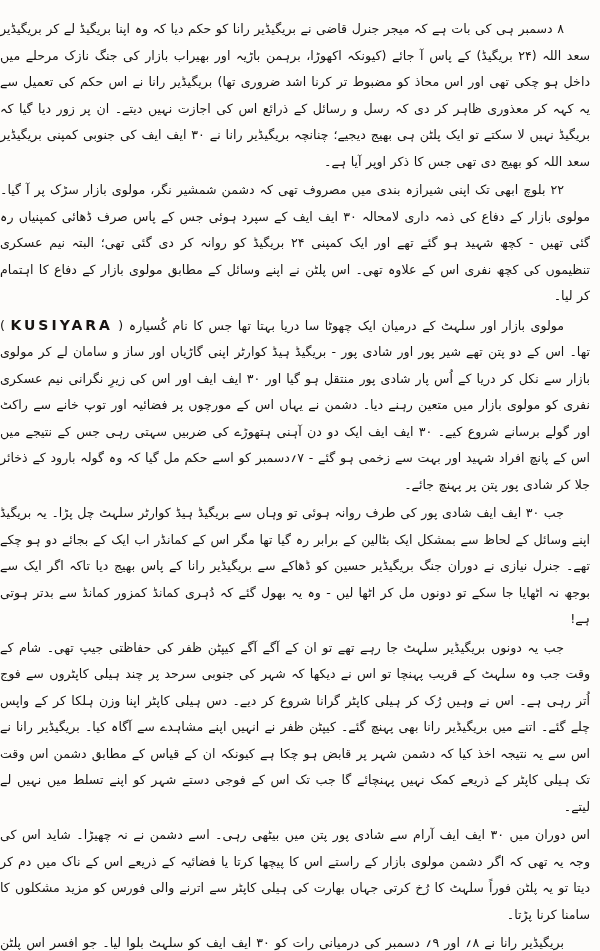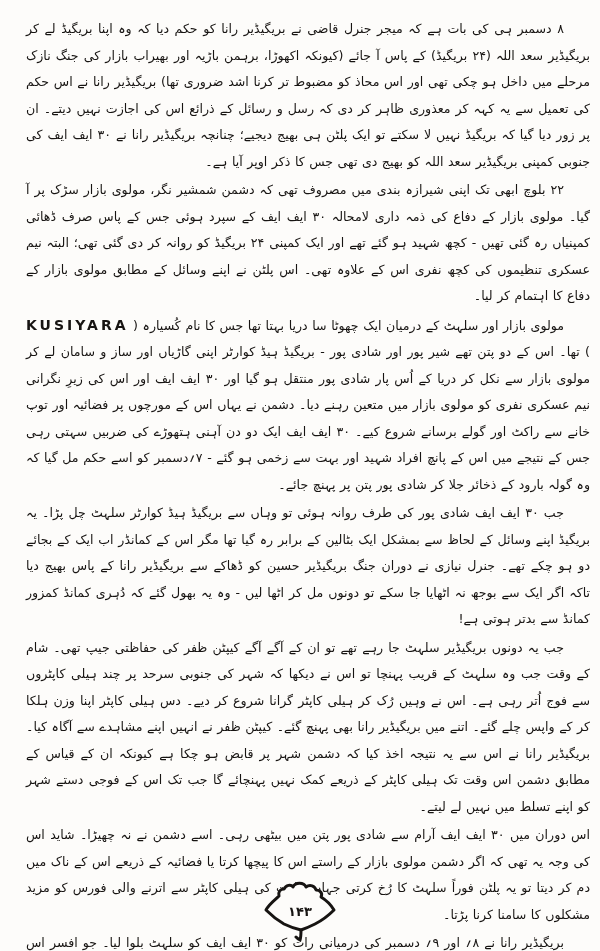--- a/index.html
+++ b/index.html
@@ -8,21 +8,21 @@
     width: 600px;
     height: 951px;
     background: #fdfcfa;
     overflow: hidden;
   }
   .page {
     position: relative;
     width: 600px;
     height: 951px;
     box-sizing: border-box;
-    padding: 16px 10px 0 26px;
+    padding: 16px 10px 0 0;
     direction: rtl;
     font-family: "DejaVu Sans", sans-serif;
     color: #171412;
     background: #fdfcfa;
   }
   .text-block p {
     margin: 0 0 2px 0;
     font-size: 12.6px;
     line-height: 26.5px;
     text-align: justify;
@@ -69,32 +69,14 @@
     <p class="indent">جب ۳۰ ایف ایف شادی پور کی طرف روانہ ہوئی تو وہاں سے بریگیڈ ہیڈ کوارٹر سلہٹ چل پڑا۔ یہ بریگیڈ اپنے وسائل کے لحاظ سے بمشکل ایک بٹالین کے برابر رہ گیا تھا مگر اس کے کمانڈر اب ایک کے بجائے دو ہو چکے تھے۔ جنرل نیازی نے دوران جنگ بریگیڈیر حسین کو ڈھاکے سے بریگیڈیر رانا کے پاس بھیج دیا تاکہ اگر ایک سے بوجھ نہ اٹھایا جا سکے تو دونوں مل کر اٹھا لیں - وہ یہ بھول گئے کہ دُہری کمانڈ کمزور کمانڈ سے بدتر ہوتی ہے!</p>
 
     <p class="indent">جب یہ دونوں بریگیڈیر سلہٹ جا رہے تھے تو ان کے آگے آگے کیپٹن ظفر کی حفاظتی جیپ تھی۔ شام کے وقت جب وہ سلہٹ کے قریب پہنچا تو اس نے دیکھا کہ شہر کی جنوبی سرحد پر چند ہیلی کاپٹروں سے فوج اُتر رہی ہے۔ اس نے وہیں رُک کر ہیلی کاپٹر گرانا شروع کر دیے۔ دس ہیلی کاپٹر اپنا وزن ہلکا کر کے واپس چلے گئے۔ اتنے میں بریگیڈیر رانا بھی پہنچ گئے۔ کیپٹن ظفر نے انہیں اپنے مشاہدے سے آگاہ کیا۔ بریگیڈیر رانا نے اس سے یہ نتیجہ اخذ کیا کہ دشمن شہر پر قابض ہو چکا ہے کیونکہ ان کے قیاس کے مطابق دشمن اس وقت تک ہیلی کاپٹر کے ذریعے کمک نہیں پہنچائے گا جب تک اس کے فوجی دستے شہر کو اپنے تسلط میں نہیں لے لیتے۔</p>
 
     <p>اس دوران میں ۳۰ ایف ایف آرام سے شادی پور پتن میں بیٹھی رہی۔ اسے دشمن نے نہ چھیڑا۔ شاید اس کی وجہ یہ تھی کہ اگر دشمن مولوی بازار کے راستے اس کا پیچھا کرتا یا فضائیہ کے ذریعے اس کے ناک میں دم کر دیتا تو یہ پلٹن فوراً سلہٹ کا رُخ کرتی جہاں بھارت کی ہیلی کاپٹر سے اترنے والی فورس کو مزید مشکلوں کا سامنا کرنا پڑتا۔</p>
 
     <p class="indent">بریگیڈیر رانا نے ۸؍ اور ۹؍ دسمبر کی درمیانی رات کو ۳۰ ایف ایف کو سلہٹ بلوا لیا۔ جو افسر اس پلٹن کے ہراول دستے کے ساتھ شہر میں داخل ہوا، اُس نے مجھے بتایا:</p>
 
   </div>
 
-  <div class="ornament">
-    <svg width="82" height="62" viewBox="0 0 82 62">
-      <path d="M 7,30
-               C 10,24 16,20 20,16
-               C 19,12 21,9 25,9
-               C 27,5 32,4 34,7
-               C 36,2 45,2 47,7
-               C 51,4 56,6 57,10
-               C 61,10 64,13 62,17
-               C 67,20 72,25 75,30
-               C 71,34 64,40 56,44
-               C 50,47 45,49 42,50
-               C 38,49 31,47 25,44
-               C 18,40 11,34 7,30 Z" fill="#fdfcfa" stroke="#171412" stroke-width="3" stroke-linejoin="round"></path>
-      <path d="M 42,50 C 42,54 42,57 41,60 C 39,59 38,58 37,57" fill="none" stroke="#171412" stroke-width="3" stroke-linecap="round"></path>
-      <text x="41" y="36" text-anchor="middle">۱۴۳</text>
-    </svg>
-  </div>
 
 </div>
 
 </body></html>

